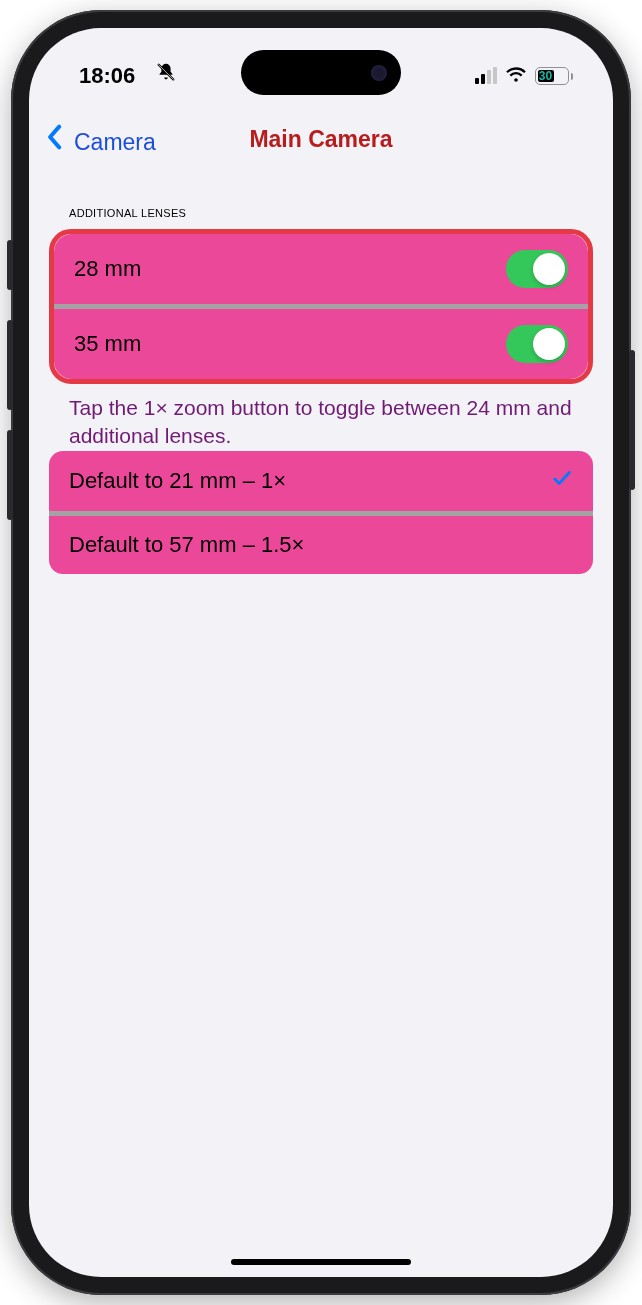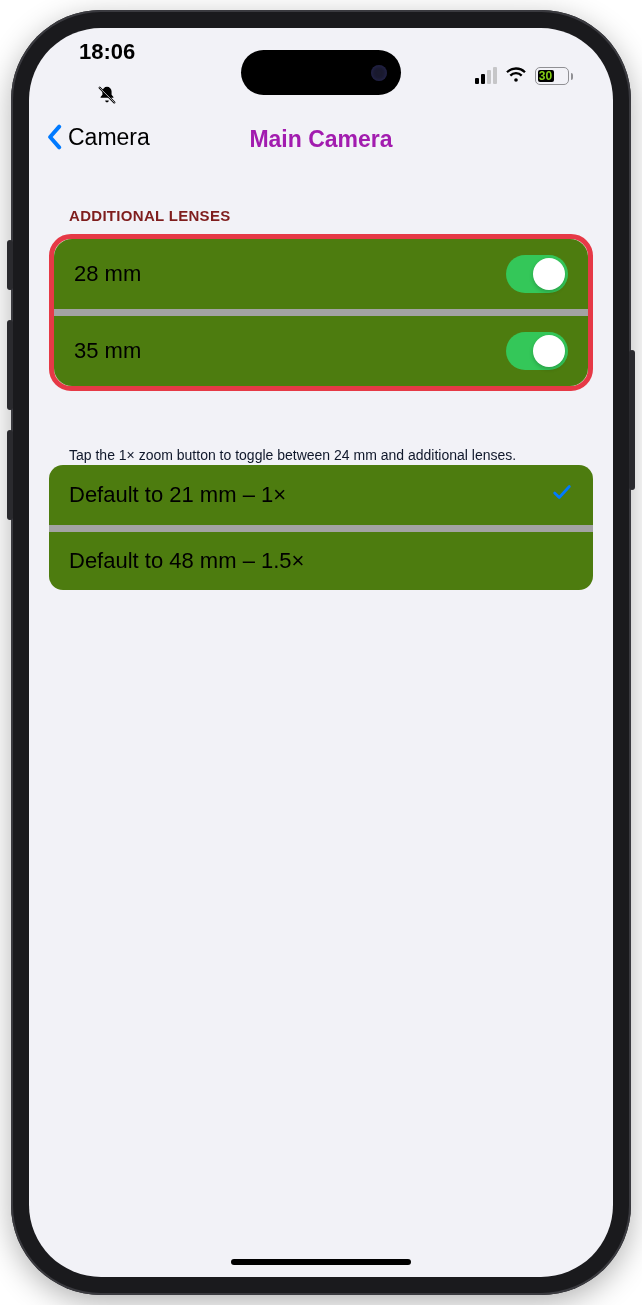--- a/index.html
+++ b/index.html
@@ -56,21 +56,20 @@
       padding: 26px 40px 10px 50px;
       height: 80px;
       font-size: 22px;
       font-weight: 600;
       color: #000;
     }
     .status-left {
       display: flex;
       align-items: center;
       gap: 20px;
-      flex-direction: column;
     }
     .status-right {
       display: flex;
       align-items: center;
       gap: 8px;
     }
     .signal-bars {
       display: flex;
       align-items: flex-end;
       gap: 2px;
@@ -115,73 +114,71 @@
       min-width: 16px;
       position: relative;
     }
     .battery-pct {
       position: absolute;
       left: 50%;
       top: 50%;
       transform: translate(-50%,-50%);
       font-size: 12px;
       font-weight: 700;
-      color: #84cc16;
+      color: #14b8a6;
       mix-blend-mode: normal;
     }
     .battery-cap {
       width: 2.5px;
       height: 7px;
       background: #909094;
       border-radius: 0 2px 2px 0;
     }
     .bell-mute svg { width: 22px; height: 22px; }
 
     .nav-bar {
       display: flex;
       align-items: center;
       padding: 18px 20px 26px 20px;
       position: relative;
     }
     .back-btn {
       display: flex;
-      align-items: flex-start;
-      color: #000000;
+      align-items: flex-end;
+      color: #1d4ed8;
       font-size: 23px;
-      gap: 5px;
+      gap: 11px;
       position: absolute;
       left: 16px;
     }
     .back-chevron svg { width: 18px; height: 26px; }
     .nav-title {
       margin: 0 auto;
       font-size: 23px;
       font-weight: 600;
-      color: #a21caf;
+      color: #b91c1c;
     }
 
     .content {
       padding: 0 20px;
     }
     .section-header {
-      font-size: 15px;
-      color: #7f1d1d;
+      font-size: 11px;
+      color: #000000;
       letter-spacing: 0.3px;
       padding: 28px 20px 10px 20px;
-      font-weight: bold;
     }
     .section-footer {
-      font-size: 14px;
-      color: #0f172a;
+      font-size: 21px;
+      color: #701a75;
       padding: 10px 20px 0 20px;
       line-height: 1.35;
-      margin-top: 45px;
     }
     .group {
-      background: #4d7c0f;
+      background: #ec4899;
       border-radius: 14px;
       overflow: hidden;
     }
     .highlight-box {
       border: 5px solid #e63946;
       border-radius: 22px;
       padding: 0;
     }
     .highlight-box .group {
       border-radius: 18px;
@@ -190,21 +187,21 @@
     .row {
       display: flex;
       align-items: center;
       justify-content: space-between;
       padding: 16px 20px;
       min-height: 58px;
       font-size: 22px;
       color: #000;
     }
     .row + .row {
-      border-top: 7px solid #a3a3a3;
+      border-top: 5px solid #a3a3a3;
     }
     .toggle {
       width: 62px;
       height: 38px;
       background: #34c759;
       border-radius: 20px;
       position: relative;
       flex-shrink: 0;
     }
     .toggle .knob {
@@ -327,20 +324,20 @@
       <div class="group">
         <div class="row">
           <span>Default to 21 mm – 1×</span>
           <span class="check-icon">
             <svg viewBox="0 0 24 24" fill="none" stroke="#007aff" stroke-width="3" stroke-linecap="round" stroke-linejoin="round">
                 <polyline points="4,13 9,18 20,6"></polyline>
               </svg>
           </span>
         </div>
         <div class="row">
-          <span>Default to 48 mm – 1.5×</span>
+          <span>Default to 57 mm – 1.5×</span>
         </div>
       </div>
     </div>
 
     <div class="home-indicator"></div>
   </div>
 </div>
 
 </body></html>

